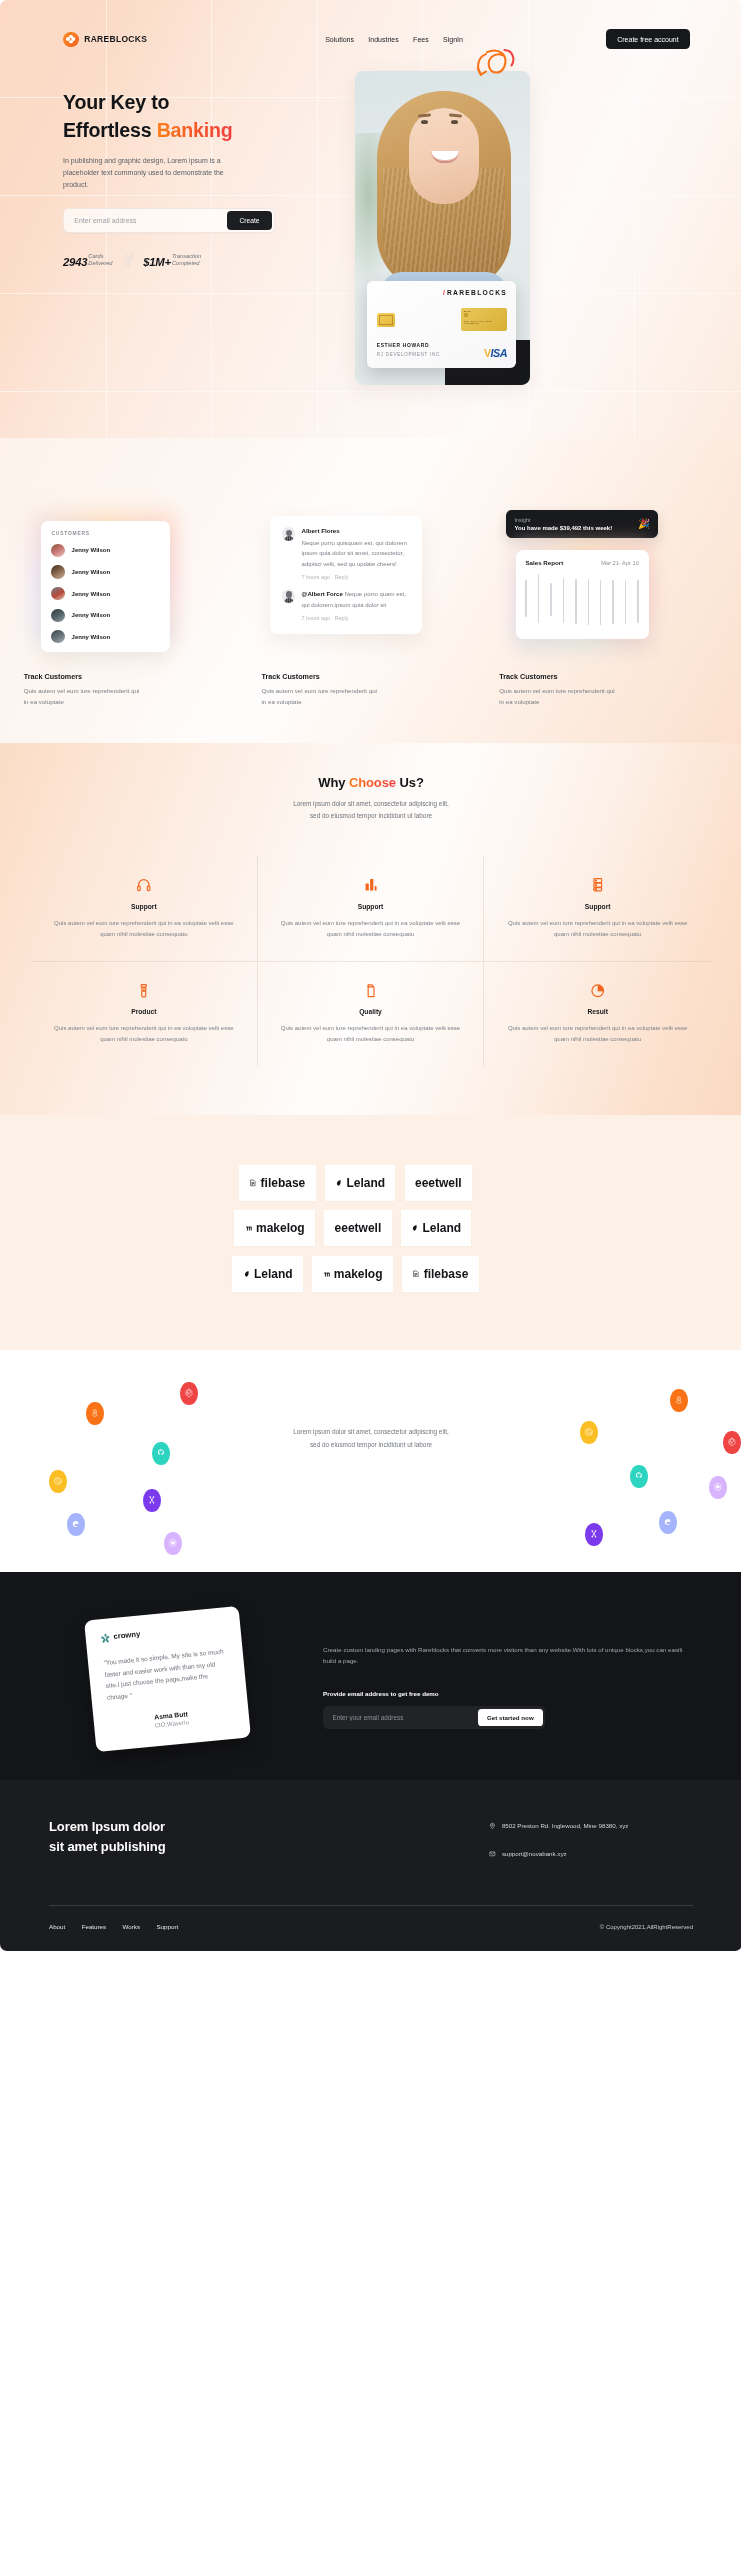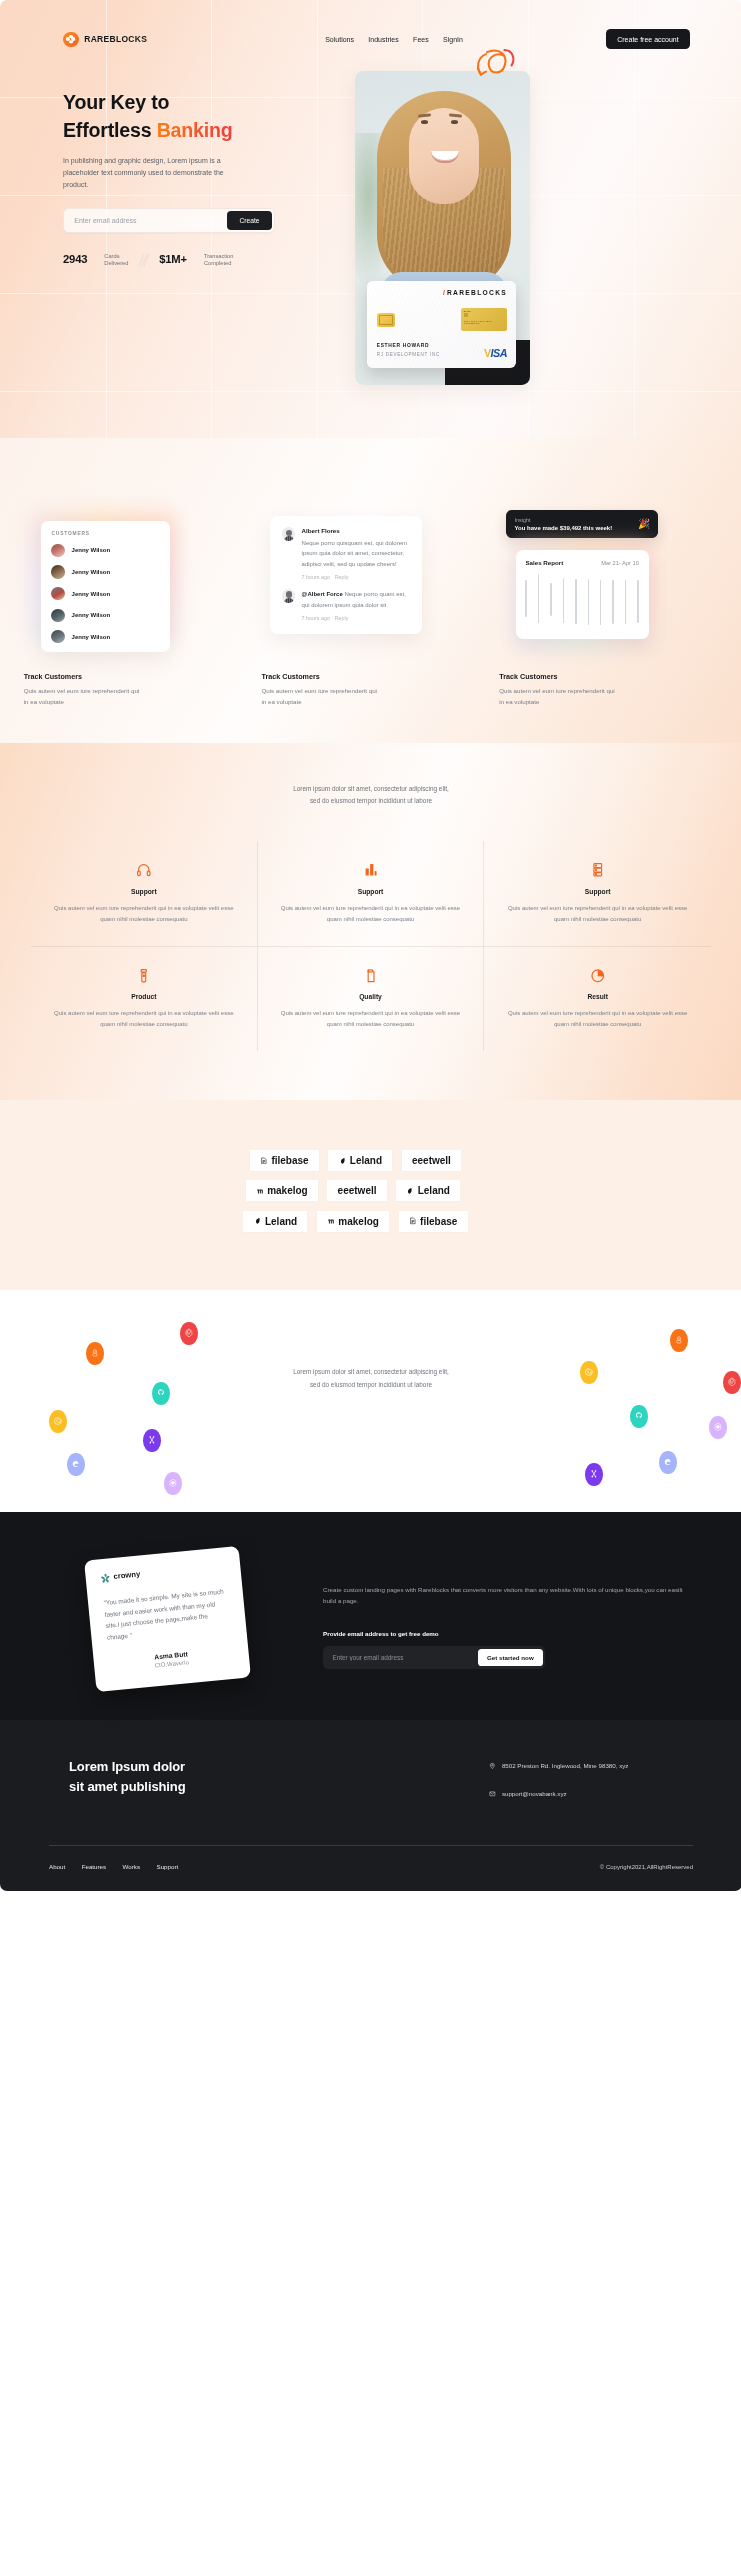--- a/index.html
+++ b/index.html
@@ -74,21 +74,21 @@
     flex:1; border:none; outline:none; background:transparent;
     font-size:7px; color:#333; font-family:inherit;
   }
   .email-form input::placeholder { color:#9ba1a8; }
   .email-form button {
     background:#1d1e21; color:#fff; border:none; border-radius:4.1px;
     font-size:6.7px; padding:5.7px 12.4px; cursor:pointer; font-family:inherit;
   }
 
   .stats { margin-top:19.6px; display:flex; align-items:center; gap:11.3px; }
-  .stat { display:flex; align-items:flex-start; gap:17px; }
+  .stat { display:flex; align-items:flex-end; gap:1px;font-style:italic; }
   .stat-num { font-size:11.3px; font-weight:bold; letter-spacing:-0.2px; color:#121417; }
   .stat-lbl { font-size:5.7px; line-height:1.35; color:#6b7178; }
   .stat-div { width:8.2px; height:14.4px; position:relative; opacity:.45; }
   .stat-div span { position:absolute; top:0; width:0.5px; height:14.4px; background:#cdd2d8; transform:rotate(22deg); }
 
   .hero-right { position:relative; margin-left:45px; padding-top:14.4px; }
   .photo-card {
     width:175px; height:314px; border-radius:8.2px; overflow:hidden; position:relative;
     background:linear-gradient(170deg,#dbe4e6 0%,#e6ecec 40%,#dfe7e7 100%);
     box-shadow:0 5.2px 20.6px rgba(120,90,70,.10);
@@ -228,22 +228,22 @@
 
   
   .customers { background:#fdf1e7; padding:45px 0 49px; display:flex; }
   .cust-left { width:289px; padding-left:31px; }
   .cust-title { font-size:13.4px; font-weight:bold; letter-spacing:-0.2px; color:#121417; }
   .cust-para { font-size:6.4px; line-height:2.05; color:#5f656d; margin-top:13.4px; width:206px; }
   .logo-wrap { flex:1; padding-right:31px; padding-top:5.2px; }
   .logo-row { display:flex; justify-content:center; gap:9.3px; margin-bottom:9.3px; }
   .logo-row.r2 { padding-right:5.2px; }
   .logo-pill {
-    background:#fff; height:21px; display:flex; align-items:center; gap:3.6px;
-    padding:0 10.3px; font-size:10px; font-weight:bold; color:#121417; white-space:nowrap;
+    background:#fff; height:36px; display:flex; align-items:center; gap:3.6px;
+    padding:0 10.3px; font-size:12px; font-weight:bold; color:#121417; white-space:nowrap;
     box-shadow:0 0.5px 1.5px rgba(120,90,70,.06);
   }
   .logo-pill svg { width:7.7px; height:7.7px; flex:none; }
 
   
   .apps { background:#fff; position:relative; height:222px; overflow:hidden; }
   .apps-center { position:absolute; left:0; right:0; top:66px; text-align:center; }
   .apps-title { font-size:13px; font-weight:bold; line-height:1.42; color:#111417; }
   .apps-sub { font-size:6.4px; line-height:1.95; color:#70767e; margin-top:10.3px; }
   .app-bubble {
@@ -281,21 +281,21 @@
     display:flex; align-items:center; padding:2.1px 2.1px 2.1px 9.3px; width:222px;
   }
   .cta-form input { flex:1; background:transparent; border:none; outline:none; color:#fff;
     font-size:6.4px; font-family:inherit; }
   .cta-form input::placeholder { color:#8b9097; }
   .cta-form button { background:#fff; color:#121417; border:none; border-radius:3.6px;
     font-size:6.2px; font-weight:bold; padding:5.2px 9.3px; cursor:pointer; font-family:inherit; }
 
   
   .footer { background:#1b1c1f; padding:37px 0 0; }
-  .f-top { display:flex; padding:0 78px 0 49px;margin-left:20px; }
+  .f-top { display:flex; padding:0 78px 0 49px; }
   .f-head { font-size:13px; line-height:1.5; font-weight:bold; color:#fff; letter-spacing:-0.1px; width:268px; }
   .f-contact { margin-left:auto; width:175px; padding-top:3.1px; }
   .f-item { display:flex; gap:6.2px; margin-bottom:17.5px; }
   .f-item svg { width:6.7px; height:7.7px; flex:none; margin-top:1px; }
   .f-item span { font-size:6.2px; line-height:1.75; color:#d2d5d9; }
   .f-rule { margin:28px 49px 0; height:0.5px; background:rgba(255,255,255,.14); }
   .f-bot { display:flex; align-items:center; padding:17.5px 49px 20.6px; }
   .f-links { display:flex; gap:16.5px; }
   .f-links a { font-size:6.2px; color:#e3e5e8; text-decoration:none; }
   .f-copy { margin-left:auto; font-size:6px; color:#c9ccd1; }
@@ -504,20 +504,23 @@
             </div>
           </div>
         </div>
         <div class="svc-cap-t">Track Customers</div>
         <div class="svc-cap-p">Quis autem vel eum iure reprehenderit qui in ea voluptate</div>
       </div>
     </div>
   </section>
 
   <section class="choose">
+    <h2 class="sec-title">
+      <span>Why </span><span class="grad-orange">Choose</span><span> Us?</span>
+    </h2>
     <div class="sec-sub">
       <div>Lorem ipsum dolor sit amet, consectetur adipiscing elit,</div>
       <div>sed do eiusmod tempor incididunt ut labore</div>
     </div>
 
     <div class="feat-grid">
       <div class="feat-cell br bb">
         <div class="feat-icon">
           <svg viewBox="0 0 24 24" fill="none" stroke="#f4651d" stroke-width="1.8" stroke-linecap="round">
             <path d="M4 15v-3a8 8 0 0 1 16 0v3"></path>

